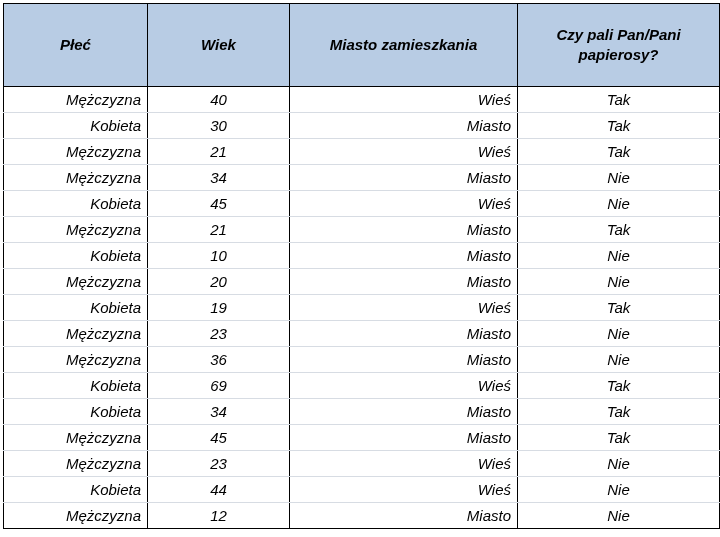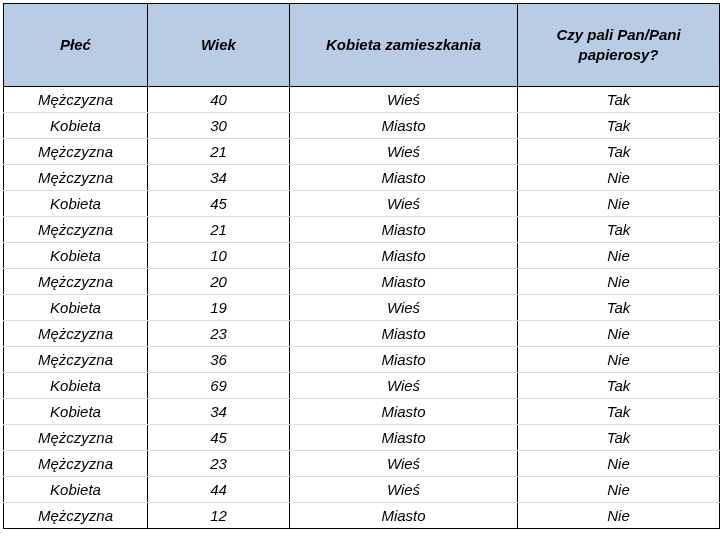--- a/index.html
+++ b/index.html
@@ -57,39 +57,39 @@
     background: #ffffff;
     white-space: nowrap;
     overflow: hidden;
   }
   tbody tr:first-child td {
     border-top: 1px solid #000000;
   }
   tbody tr:last-child td {
     border-bottom: 1px solid #000000;
   }
-  td.align-left { text-align: center; margin-left: 19px; }
+  td.align-left { text-align: right; margin-left: 19px; }
   td.align-center { text-align: center; }
 </style>
 </head>
 <body>
 
 <div class="sheet">
   <table class="data-table">
     <colgroup>
       <col class="c0">
       <col class="c1">
       <col class="c2">
       <col class="c3">
     </colgroup>
     <thead>
       <tr>
         <th>Płeć</th>
         <th>Wiek</th>
-        <th>Kobieta zamieszkania</th>
+        <th>Miasto zamieszkania</th>
         <th>Czy pali Pan/Pani papierosy?</th>
       </tr>
     </thead>
     <tbody id="table-body">
         <tr>
           <td class="align-left">Mężczyzna</td>
           <td class="align-center">40</td>
           <td class="align-left">Wieś</td>
           <td class="align-center">Tak</td>
         </tr>

